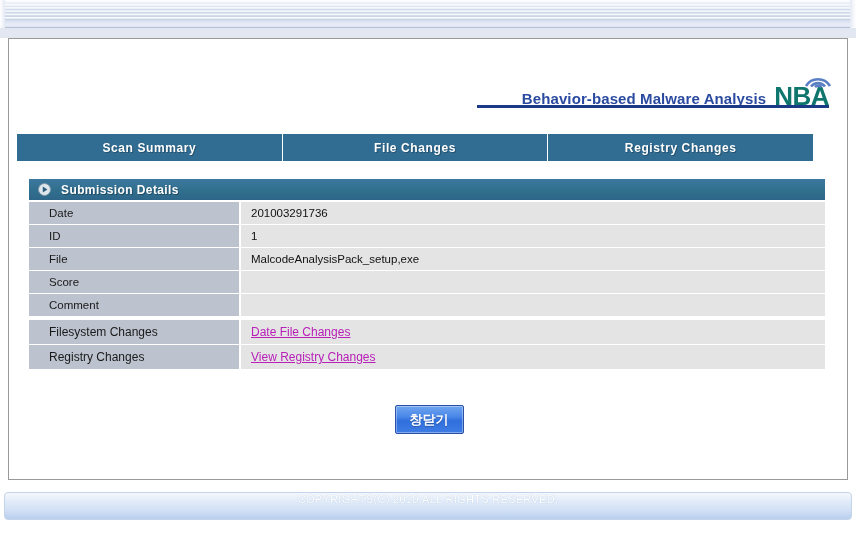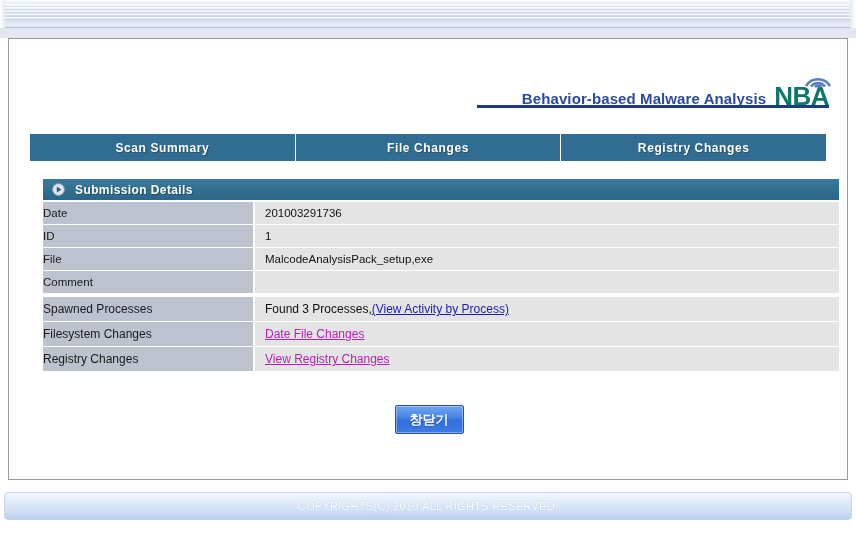--- a/index.html
+++ b/index.html
@@ -95,21 +95,21 @@
   }
   .brand-logo svg {
     position: absolute;
     right: -4px;
     top: -14px;
   }
 
   
   .tabs {
     position: absolute;
-    left: 21px; top: 95px;
+    left: 8px; top: 95px;
     width: 796px; height: 27px;
     display: flex;
     background: #2e6a91;
   }
   .tab {
     flex: 1 1 0;
     display: flex;
     align-items: center;
     justify-content: center;
     color: #ffffff;
@@ -122,21 +122,21 @@
     border-right: 1px solid #ffffff;
     box-sizing: border-box;
     cursor: pointer;
     text-shadow: 1px 1px 0 rgba(0,0,0,0.25);
   }
   .tab:last-child { border-right: none; }
 
   
   .panel {
     position: absolute;
-    left: 34px; top: 140px;
+    left: 20px; top: 140px;
     width: 796px;
   }
   .section-head {
     height: 21px;
     background: linear-gradient(to bottom, #3b779e 0%, #336e95 45%, #2c6displaced 100%);
     background: linear-gradient(to bottom, #3c789f 0%, #32708f 50%, #2d6588 100%);
     display: flex;
     align-items: center;
     padding-left: 9px;
     box-sizing: border-box;
@@ -162,21 +162,21 @@
     margin-bottom: 0px;
   }
   .row + .row { border-top: 1px solid #ffffff; }
   .row .label {
     flex: 0 0 210px;
     background: #bcc2ce;
     color: #1a1a1a;
     font-size: 11.5px;
     display: flex;
     align-items: center;
-    padding-left: 0;
+    padding-left: 20px;
     box-sizing: border-box;
   }
   .row .value {
     flex: 1 1 auto;
     background: #e4e4e4;
     color: #101010;
     font-size: 11.5px;
     display: flex;
     align-items: center;
     padding-left: 10px;
@@ -223,21 +223,20 @@
 
   
   .footer {
     position: absolute;
     left: 4px; top: 492px;
     width: 848px; height: 28px;
     border-radius: 4px;
     border: 1px solid #c3d3ea;
     background: linear-gradient(to bottom, #f4f8fd 0%, #e2ecf9 30%, #cfdff4 70%, #b9cfee 100%);
     display: flex;
-    align-items: center;
     justify-content: center;
     box-sizing: border-box;
   }
   .footer-text {
     color: #ffffff;
     font-size: 11px;
     letter-spacing: 0.3px;
     text-shadow: 0 0 1px rgba(120,150,190,0.6);
   }
 </style>
@@ -290,35 +289,32 @@
     </div>
     <div class="row">
       <div class="label">ID</div>
       <div class="value">1</div>
     </div>
     <div class="row">
       <div class="label">File</div>
       <div class="value">MalcodeAnalysisPack_setup,exe</div>
     </div>
     <div class="row">
+      <div class="label">Score</div>
+      <div class="value"></div>
+    </div>
+    <div class="row">
       <div class="label">Comment</div>
       <div class="value"></div>
     </div>
 
     <div class="section-gap"></div>
 
     <div class="section-gap"></div>
 
-    <div class="row tall">
-      <div class="label">Spawned Processes</div>
-      <div class="value">
-        <span>Found 3 Processes, </span>
-          <a class="link">(View Activity by Process)</a>
-      </div>
-    </div>
     <div class="row tall">
       <div class="label">Filesystem Changes</div>
       <div class="value">
         <a class="link visited">Date File Changes</a>
       </div>
     </div>
     <div class="row tall">
       <div class="label">Registry Changes</div>
       <div class="value">
         <a class="link visited">View Registry Changes</a>

